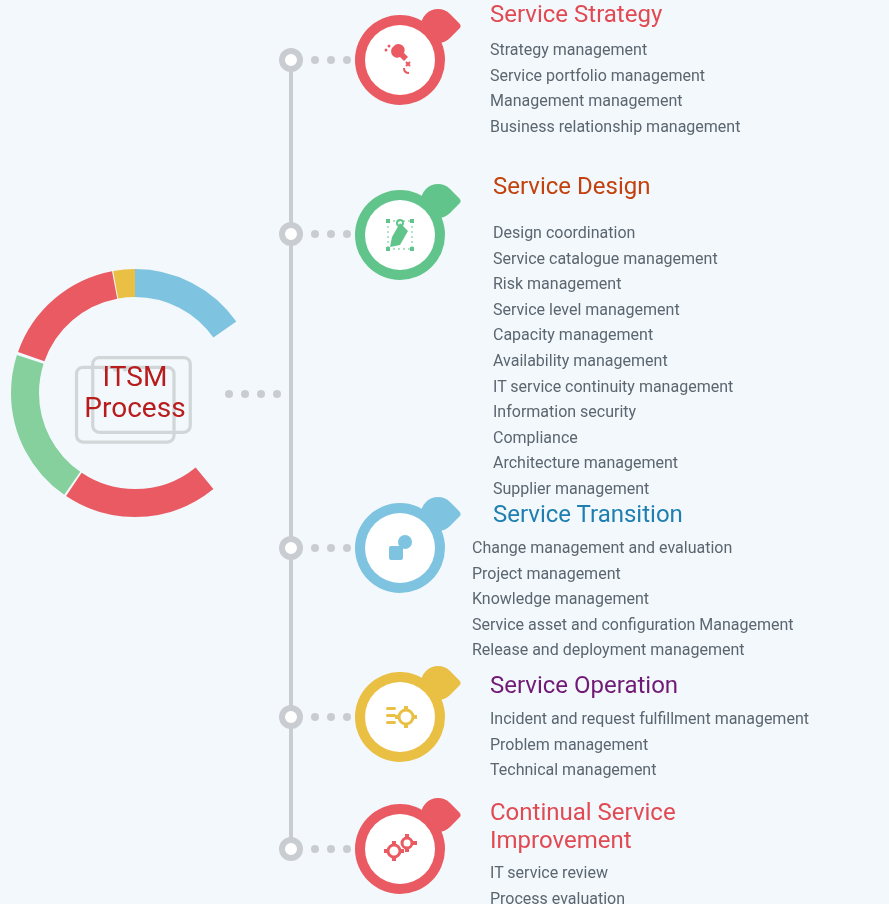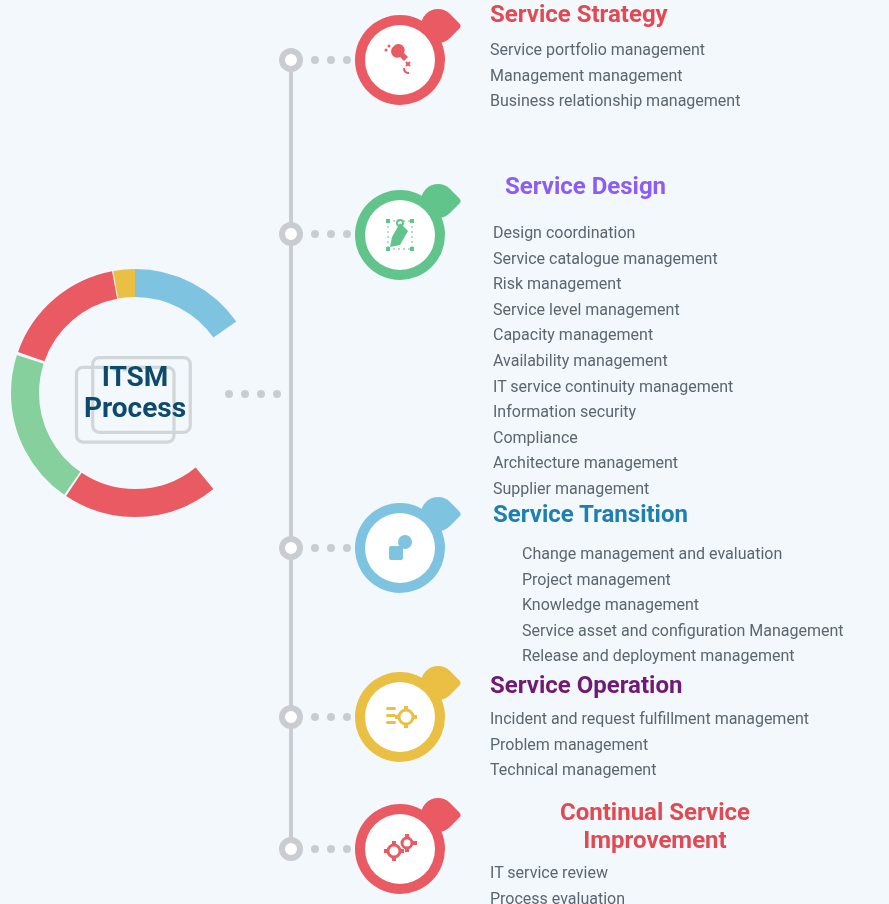--- a/index.html
+++ b/index.html
@@ -18,23 +18,23 @@
   width: 250px;
   height: 250px;
 }
 .hub-label {
   position: absolute;
   inset: 0;
   display: flex;
   align-items: center;
   justify-content: center;
   flex-direction: column;
-  font-weight: 700;
+  font-weight: 400;
   font-size: 28px;
-  color: #0c4a6e;
+  color: #b91c1c;
   line-height: 1.1;
   text-align: center;
 }
 .connector-h {
   position: absolute;
   left: 225px;
   top: 390px;
   width: 80px;
   display: flex;
   align-items: center;
@@ -81,36 +81,35 @@
   border-radius: 50% 50% 4px 50%;
   transform: rotate(-45deg);
 }
 .bubble-inner {
   width: 70px; height: 70px; border-radius: 50%; background: #fff;
   display: flex; align-items: center; justify-content: center;
   position: relative; z-index: 2;
 }
 .section-title {
   position: absolute;
-  font-weight: 700;
+  font-weight: 400;
   font-size: 24px;
-  text-align: center;
 }
 .section-items {
   position: absolute;
   color: #5c6670;
   font-size: 16px;
   line-height: 1.6;
 }
 .section-items div { white-space: nowrap; }
 .c-red { background: #ea5a62; } .c-red::after{background:#ea5a62;}
 .c-green { background: #61c58b; } .c-green::after{background:#61c58b;}
 .c-blue { background: #7ec3e0; } .c-blue::after{background:#7ec3e0;}
 .c-yellow { background: #e9bf44; } .c-yellow::after{background:#e9bf44;}
-.t-red{color:#e24a53;} .t-green{color:#8b5cf6;margin-left:12px;} .t-blue{color:#1e7fb0;} .t-yellow{color:#701a75;} .t-red2{color:#e24a53;}
+.t-red{color:#e24a53;} .t-green{color:#c2410c;} .t-blue{color:#1e7fb0;} .t-yellow{color:#701a75;} .t-red2{color:#e24a53;}
 svg.icon { width: 40px; height: 40px; }
 </style>
 </head>
 <body>
 
 <div class="hub">
   <svg viewBox="0 0 250 250" style="position:absolute;inset:0">
     <circle cx="125" cy="125" r="110" fill="none" stroke="#e9bf44" stroke-width="28" stroke-dasharray="120 691" stroke-dashoffset="140" transform="rotate(-90 125 125)"></circle>
     <circle cx="125" cy="125" r="110" fill="none" stroke="#7ec3e0" stroke-width="28" stroke-dasharray="120 691" stroke-dashoffset="15" transform="rotate(-90 125 125)"></circle>
     <circle cx="125" cy="125" r="110" fill="none" stroke="#ea5a62" stroke-width="28" stroke-dasharray="140 691" stroke-dashoffset="-270" transform="rotate(-90 125 125)"></circle>
@@ -197,20 +196,21 @@
     </div>
     <div class="bubble c-red" style="left: 355px; top: 15px;">
       <div class="bubble-inner">
         <svg class="icon" viewBox="0 0 40 40">
           <use href="#chess-icon"></use>
         </svg>
       </div>
     </div>
     <div class="section-title t-red" style="left: 490px; top: 0px; max-width: 330px;">Service Strategy</div>
     <div class="section-items" style="left: 490px; top: 37px;">
+      <div>Strategy management</div>
       <div>Service portfolio management</div>
       <div>Management management</div>
       <div>Business relationship management</div>
     </div>
     <div class="node" style="top: 222px;">
       <div class="node-dot"></div>
       <div class="node-dots3">
         <div class="dot"></div>
         <div class="dot"></div>
         <div class="dot"></div>
@@ -246,21 +246,21 @@
       </div>
     </div>
     <div class="bubble c-blue" style="left: 355px; top: 503px;">
       <div class="bubble-inner">
         <svg class="icon" viewBox="0 0 40 40">
           <use href="#shapes-icon"></use>
         </svg>
       </div>
     </div>
     <div class="section-title t-blue" style="left: 493px; top: 500px; max-width: 330px;">Service Transition</div>
-    <div class="section-items" style="left: 522px; top: 535px; margin-top: 6px;">
+    <div class="section-items" style="left: 472px; top: 535px;">
       <div>Change management and evaluation</div>
       <div>Project management</div>
       <div>Knowledge management</div>
       <div>Service asset and configuration Management</div>
       <div>Release and deployment management</div>
     </div>
     <div class="node" style="top: 705px;">
       <div class="node-dot"></div>
       <div class="node-dots3">
         <div class="dot"></div>

